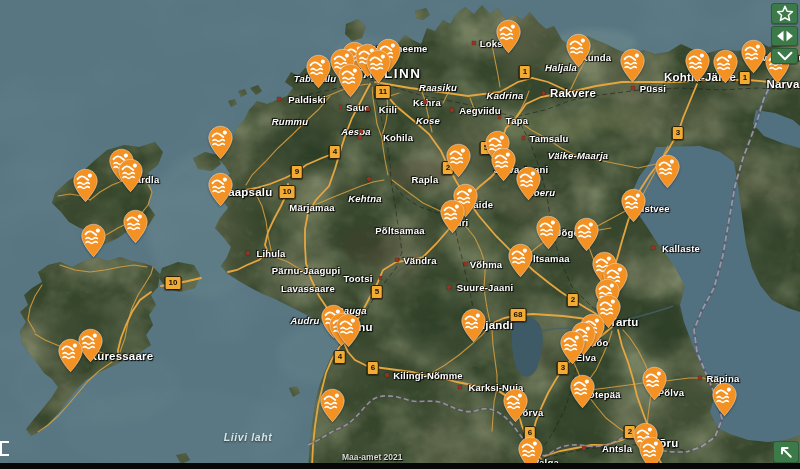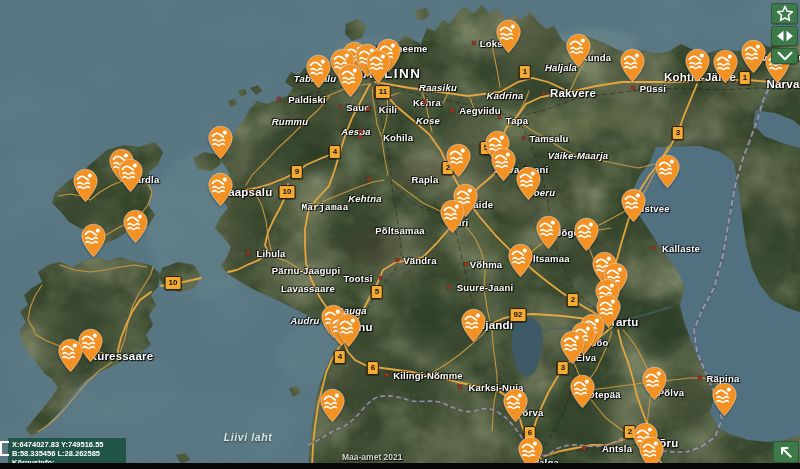--- a/index.html
+++ b/index.html
@@ -266,21 +266,21 @@
       <div class="city sm" style="left: 549px; top: 138px;">Tamsalu</div>
       <div class="towndot" style="left: 521.8px; top: 136px;"></div>
       <div class="city sm it" style="left: 578px; top: 155px;">Väike-Maarja</div>
       <div class="city lg" style="left: 700px; top: 77px;">Kohtla-Järve</div>
       <div class="city sm" style="left: 653px; top: 88px;">Püssi</div>
       <div class="towndot" style="left: 631px; top: 86px;"></div>
       <div class="city lg" style="left: 783px; top: 84px;">Narva</div>
       <div class="city sm" style="left: 778px; top: 57px;">Narva-Jõesuu</div>
       <div class="city sm" style="left: 144px; top: 179px;">Kärdla</div>
       <div class="city lg" style="left: 246px; top: 192px;">Haapsalu</div>
-      <div class="city sm" style="left: 325px; top: 207px; font-family: Liberation Mono, monospace;">Märjamaa</div>
+      <div class="city sm" style="left: 312px; top: 207px;">Märjamaa</div>
       <div class="city sm it" style="left: 365px; top: 198px;">Kehtna</div>
       <div class="city sm" style="left: 389px; top: 179px; margin-left: 36px;">Rapla</div>
       <div class="towndot" style="left: 367px; top: 177px;"></div>
       <div class="city sm" style="left: 271px; top: 253px;">Lihula</div>
       <div class="towndot" style="left: 246.4px; top: 251px;"></div>
       <div class="city sm" style="left: 306px; top: 270px;">Pärnu-Jaagupi</div>
       <div class="city sm" style="left: 308px; top: 288px;">Lavassaare</div>
       <div class="city sm" style="left: 358px; top: 278px;">Tootsi</div>
       <div class="towndot" style="left: 378.6px; top: 276px;"></div>
       <div class="city sm it" style="left: 305px; top: 320px;">Audru</div>
@@ -327,21 +327,21 @@
       <div class="rbadge" style="left: 525px; top: 72px;">1</div>
       <div class="rbadge" style="left: 745px; top: 78px;">1</div>
       <div class="rbadge" style="left: 678px; top: 133px;">3</div>
       <div class="rbadge" style="left: 297px; top: 172px;">9</div>
       <div class="rbadge" style="left: 287px; top: 192px;">10</div>
       <div class="rbadge" style="left: 335px; top: 152px;">4</div>
       <div class="rbadge" style="left: 448px; top: 168px;">2</div>
       <div class="rbadge" style="left: 486px; top: 148px;">5</div>
       <div class="rbadge" style="left: 173px; top: 283px;">10</div>
       <div class="rbadge" style="left: 377px; top: 292px;">5</div>
-      <div class="rbadge" style="left: 518px; top: 315px;">92</div>
+      <div class="rbadge" style="left: 518px; top: 315px;">68</div>
       <div class="rbadge" style="left: 573px; top: 300px;">2</div>
       <div class="rbadge" style="left: 563px; top: 368px;">3</div>
       <div class="rbadge" style="left: 373px; top: 368px;">6</div>
       <div class="rbadge" style="left: 340px; top: 357px;">4</div>
       <div class="rbadge" style="left: 530px; top: 433px;">6</div>
       <div class="rbadge" style="left: 630px; top: 432px;">2</div>
     </div>
   <div id="markers-layer">
       <div class="pin" style="left: 494.5px; top: 19px;">
         <svg viewBox="0 0 34 44" width="27" height="35">
@@ -819,25 +819,20 @@
           <path d="M7.5 19.5 q2.4 -2.2 4.8 0 t4.8 0 t4.8 0" stroke="#fff" stroke-width="2" fill="none" stroke-linecap="round"></path>
           <path d="M7.5 24.5 q2.4 -2.2 4.8 0 t4.8 0 t4.8 0" stroke="#fff" stroke-width="2" fill="none" stroke-linecap="round"></path>
         </svg>
       </div>
     </div>
 
   <div class="capital" style="left:388px;top:73px;">TALLINN</div>
   <div class="sea" style="left:248px;top:437px;">Liivi laht</div>
   <div id="attribution">Maa-amet 2021</div>
 
-  <div id="coords-panel">
-    <div>X:6474027.83 Y:749516.55</div>
-    <div>B:58.335456 L:28.262585</div>
-    <div>Kõrgusinfo:-</div>
-  </div>
   <div id="mini-bracket"></div>
 
   <button class="mapbtn" id="btn-star">
     <svg width="18" height="17" viewBox="0 0 24 22">
       <polygon points="12,1.5 14.9,8 21.9,8.7 16.6,13.4 18.1,20.3 12,16.7 5.9,20.3 7.4,13.4 2.1,8.7 9.1,8" fill="none" stroke="#fff" stroke-width="2" stroke-linejoin="round"></polygon>
     </svg>
   </button>
   <button class="mapbtn" id="btn-arrows">
     <svg width="18" height="14" viewBox="0 0 24 18">
       <polygon points="10,2 10,16 1.5,9" fill="#fff"></polygon>

